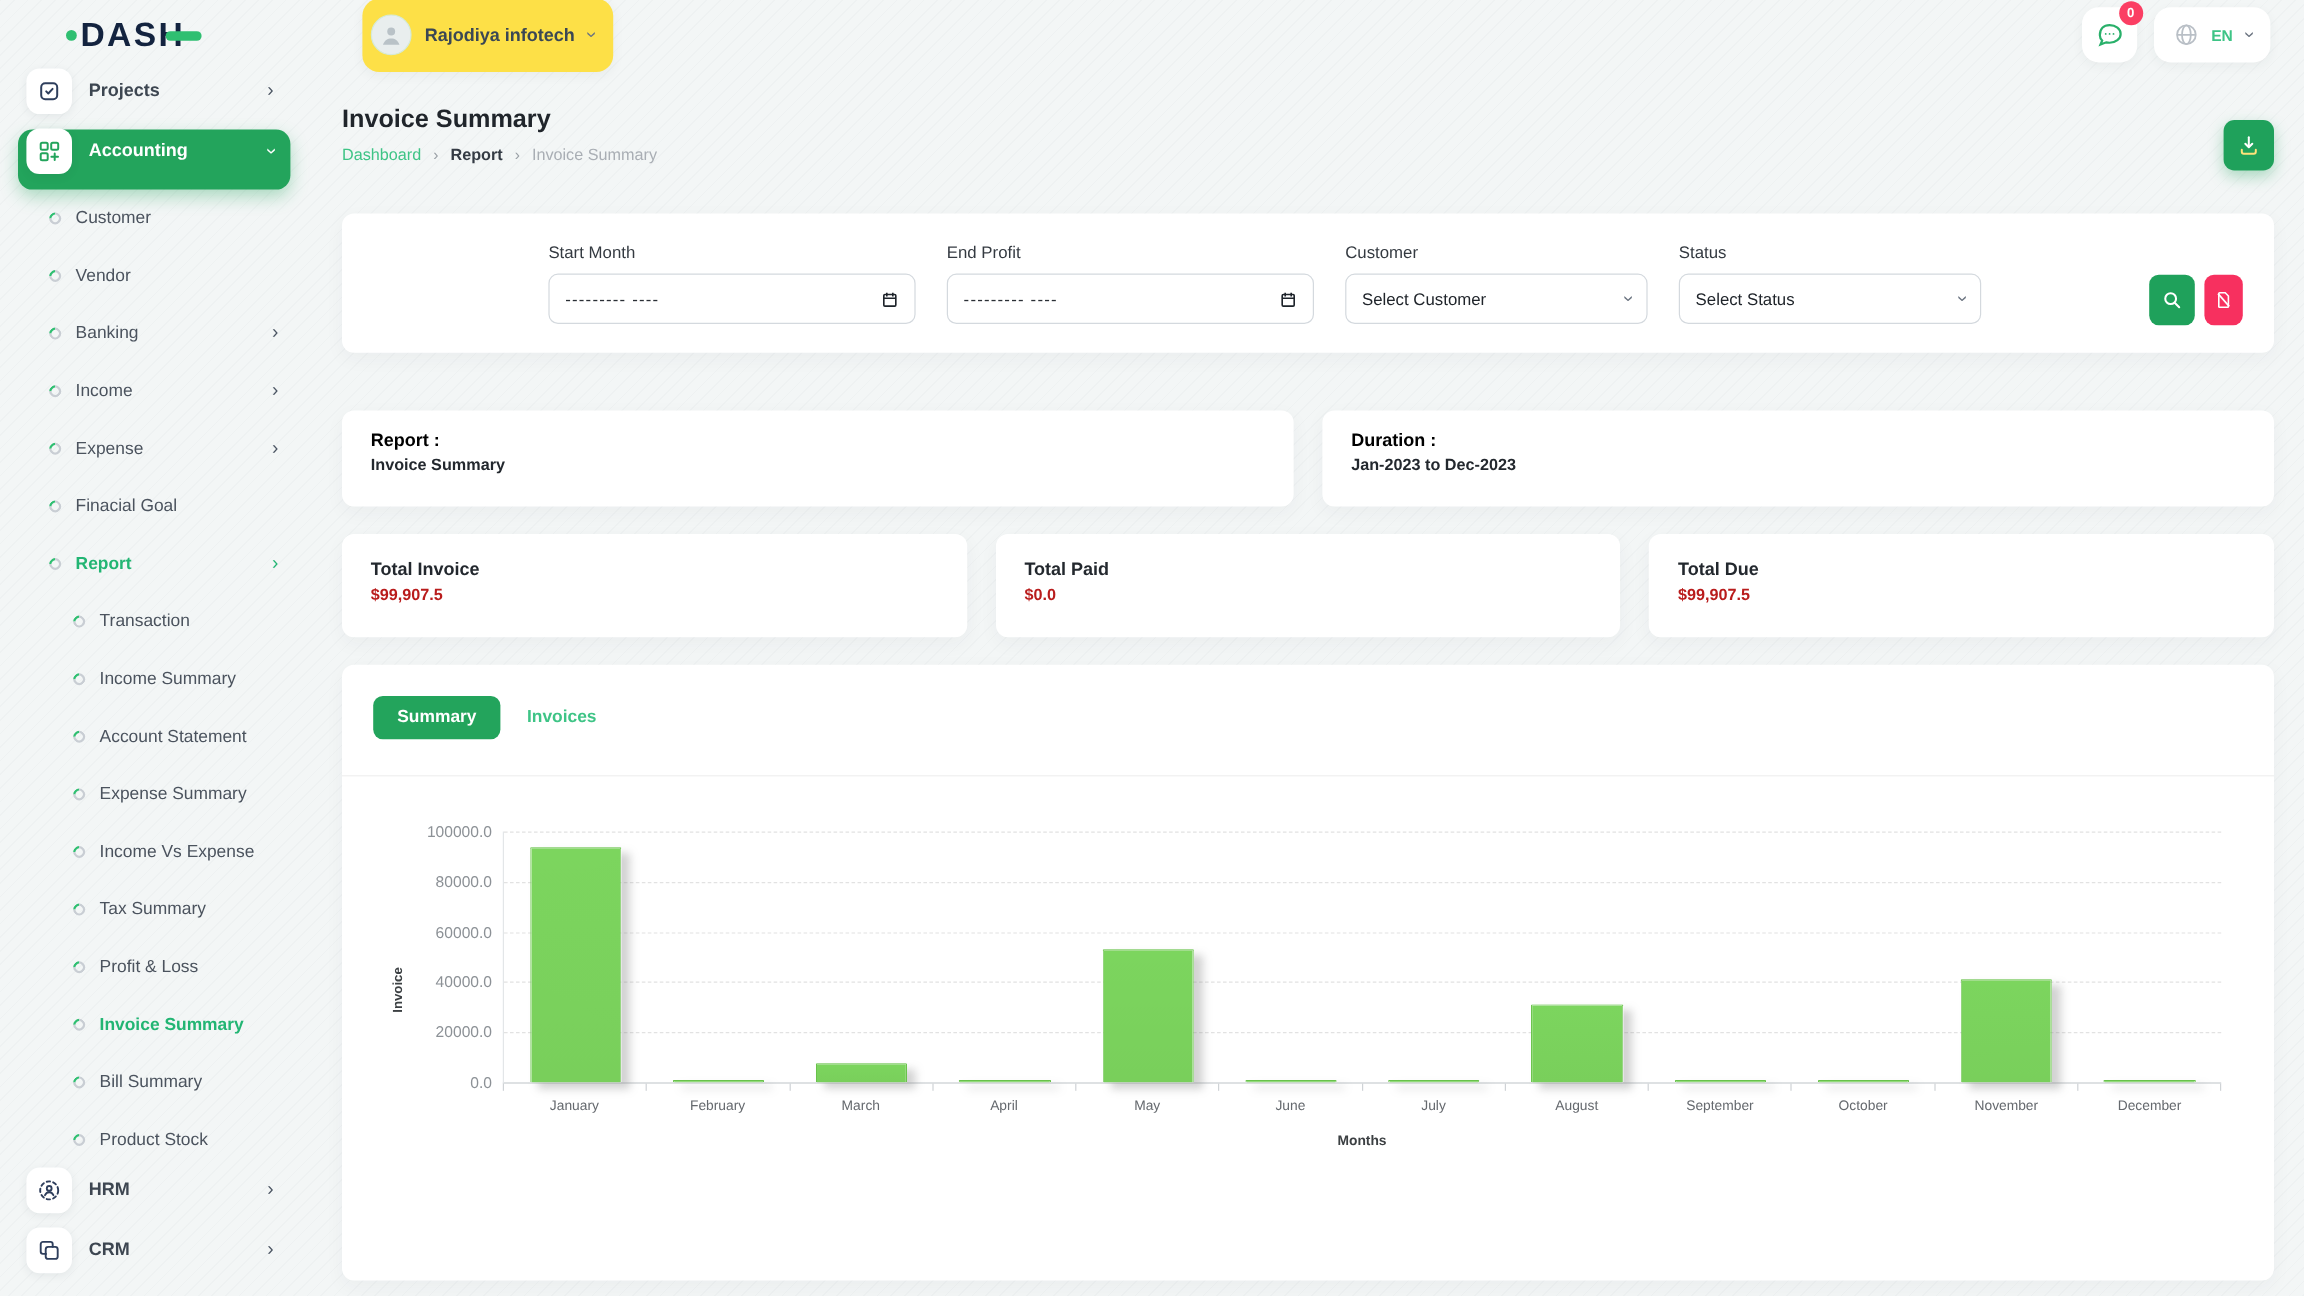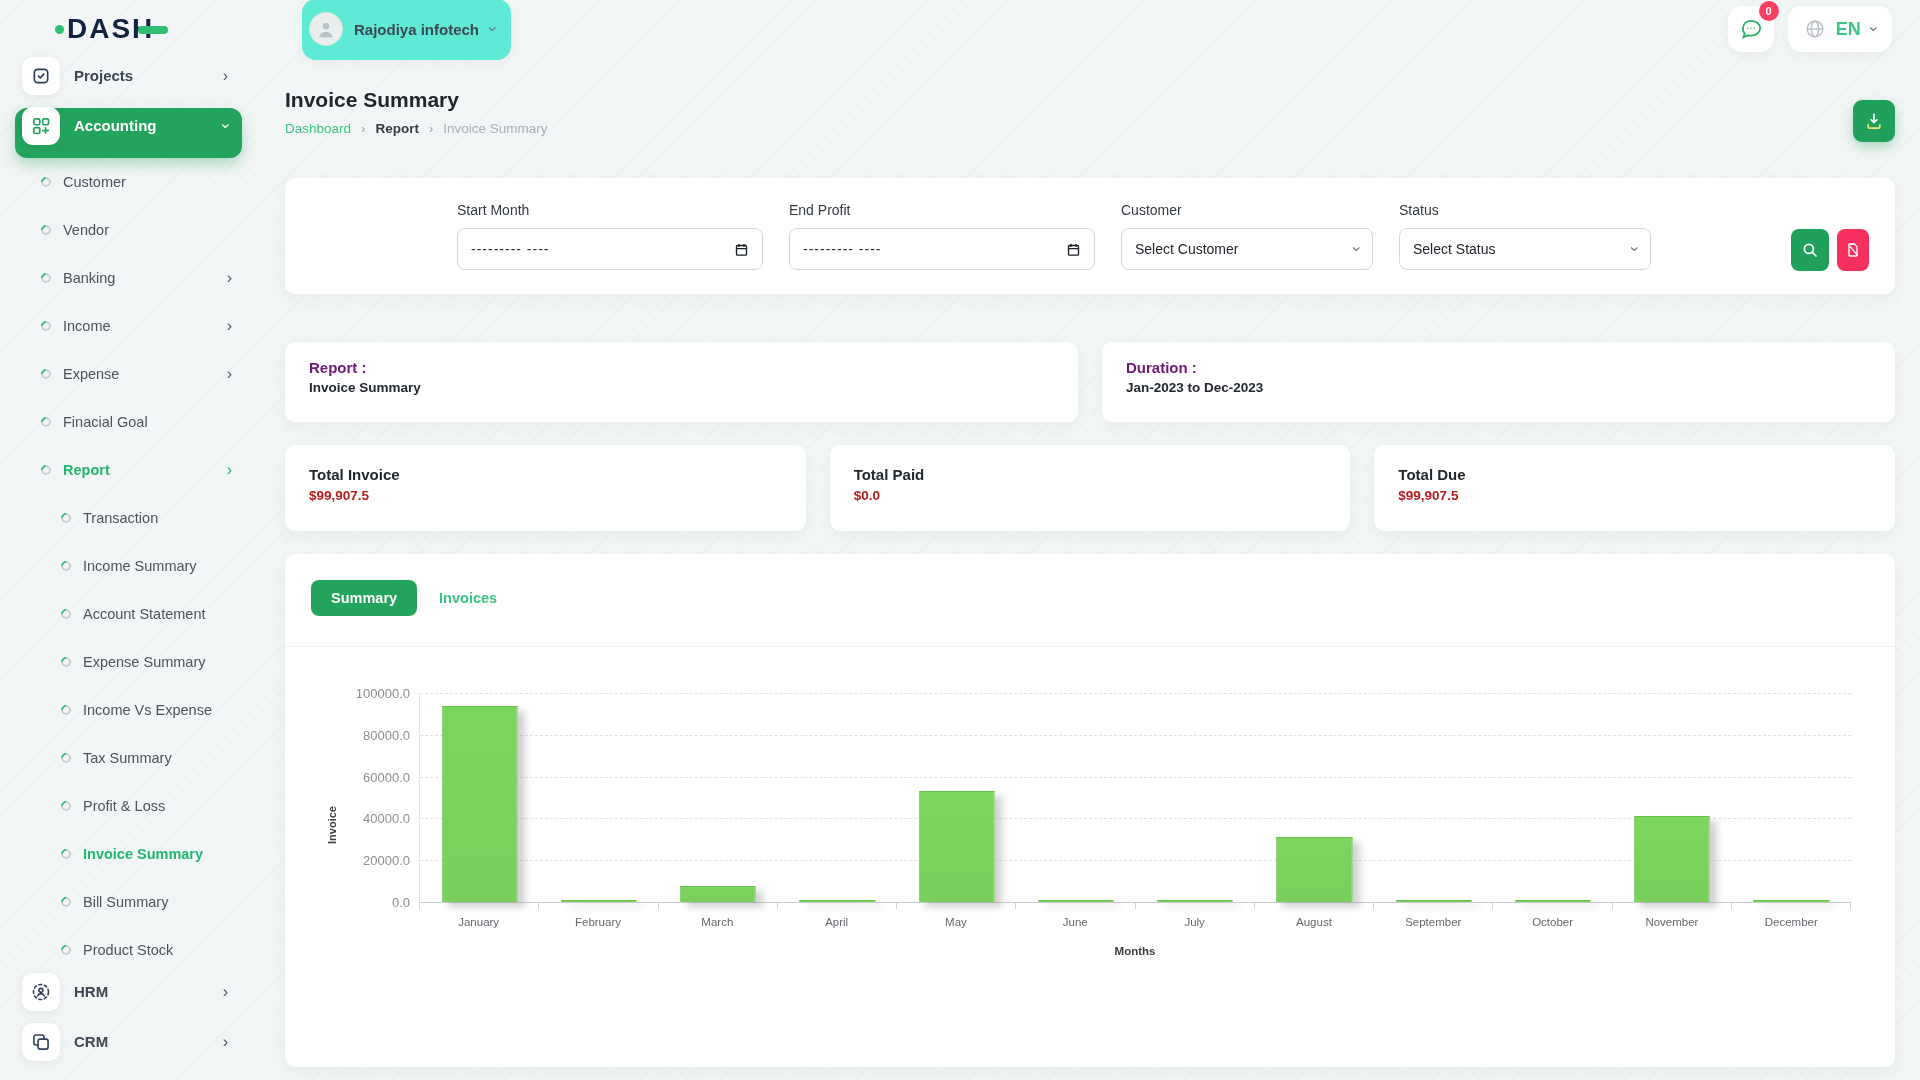--- a/index.html
+++ b/index.html
@@ -13,35 +13,35 @@
   }
   svg { display:block; }
 
   
   .topbar { height:58px; display:flex; align-items:center; }
   .logo-wrap { width:260px; padding-left:55px; display:flex; align-items:center; }
   .logo-mark { display:flex; align-items:center; position:relative; }
   .logo-dot { width:9px; height:9px; border-radius:50%; background:#2fbf71; margin-right:3px; }
   .logo-text { font-size:28px; font-weight:700; letter-spacing:2px; color:#13233f; line-height:1; }
   .logo-bar { width:30px; height:8px; border-radius:4px; background:#2fbf71; margin-left:-16px; margin-top:2px; }
-  .company-chip { margin-left:42px; background:#5eead4; border-radius:14px; height:61px; padding:0 16px 0 7px;
+  .company-chip { margin-left:42px; background:#fde047; border-radius:14px; height:61px; padding:0 16px 0 7px;
     display:flex; align-items:center; gap:11px; box-shadow:0 3px 10px rgba(40,50,60,0.05);
     font-size:15px; font-weight:600; color:#3b4754; cursor:pointer; }
   .avatar { width:34px; height:34px; border-radius:50%; background:#e9eeee; border:1px solid #d4ead9;
     display:flex; align-items:center; justify-content:center; overflow:hidden; }
   .chev { display:inline-block; font-size:16px; line-height:1; color:#6b7480; font-weight:400; }
   .chev.down { transform:rotate(90deg); }
   .topbar-right { margin-left:auto; margin-right:28px; display:flex; align-items:center; gap:14px; }
   .chat-btn { position:relative; width:46px; height:46px; border-radius:14px; background:#fff;
     box-shadow:0 3px 10px rgba(40,50,60,0.05); display:flex; align-items:center; justify-content:center; cursor:pointer; border:none; }
   .badge { position:absolute; top:-5px; right:-5px; min-width:20px; height:20px; border-radius:10px; background:#fb3e63;
     color:#fff; font-size:11px; font-weight:700; display:flex; align-items:center; justify-content:center; padding:0 5px; }
   .lang-chip { height:46px; background:#fff; border-radius:14px; box-shadow:0 3px 10px rgba(40,50,60,0.05);
     display:flex; align-items:center; gap:10px; padding:0 16px; cursor:pointer; }
-  .lang-code { color:#3ec486; font-weight:700; font-size:18px; }
+  .lang-code { color:#3ec486; font-weight:700; font-size:13px; }
 
   
   .layout { display:flex; align-items:flex-start; }
   .sidebar { width:260px; padding-left:15px; flex:none; }
   .main { flex:1; padding:0 25px; min-width:0; }
 
   
   .m-row { display:flex; align-items:center; height:50px; border-radius:12px; padding:0 14px 15px 7px; margin-right:18px; cursor:pointer; }
   .m-icon { width:38px; height:38px; border-radius:11px; background:#fff; box-shadow:0 2px 8px rgba(40,50,60,0.08);
     display:flex; align-items:center; justify-content:center; flex:none; }
@@ -82,21 +82,21 @@
   .control .tail { margin-left:auto; }
   .c-date { width:306px; letter-spacing:1px; color:#2a2f35; }
   .c-select { width:252px; }
   .btns { display:flex; gap:8px; margin-left:auto; margin-top:28px; }
   .icon-btn { height:42px; border:none; border-radius:8px; display:flex; align-items:center; justify-content:center; cursor:pointer; }
   .btn-search { width:38px; background:#1fa15b; }
   .btn-reset { width:32px; background:#f7305f; }
 
   .info-row { display:grid; grid-template-columns:1fr 1fr; gap:24px; margin-top:48px; }
   .info-card { height:80px; padding:17px 24px; }
-  .info-title { font-size:15px; font-weight:700; color:#701a75; }
+  .info-title { font-size:15px; font-weight:700; color:#000000; }
   .info-value { font-size:13.5px; font-weight:700; color:#23282e; margin-top:4px; }
 
   .stats-row { display:grid; grid-template-columns:1fr 1fr 1fr; gap:24px; margin-top:23px; }
   .stat-card { height:86px; padding:21px 24px; }
   .stat-label { font-size:15px; font-weight:600; color:#23282e; }
   .stat-value { font-size:13.5px; font-weight:700; color:#b91c1c; margin-top:5px; }
 
   
   .chart-card { margin-top:23px; height:513px; padding-top:26px; }
   .tabs { display:flex; align-items:center; gap:22px; padding:0 26px 30px 26px; border-bottom:1px solid #efefef; }

